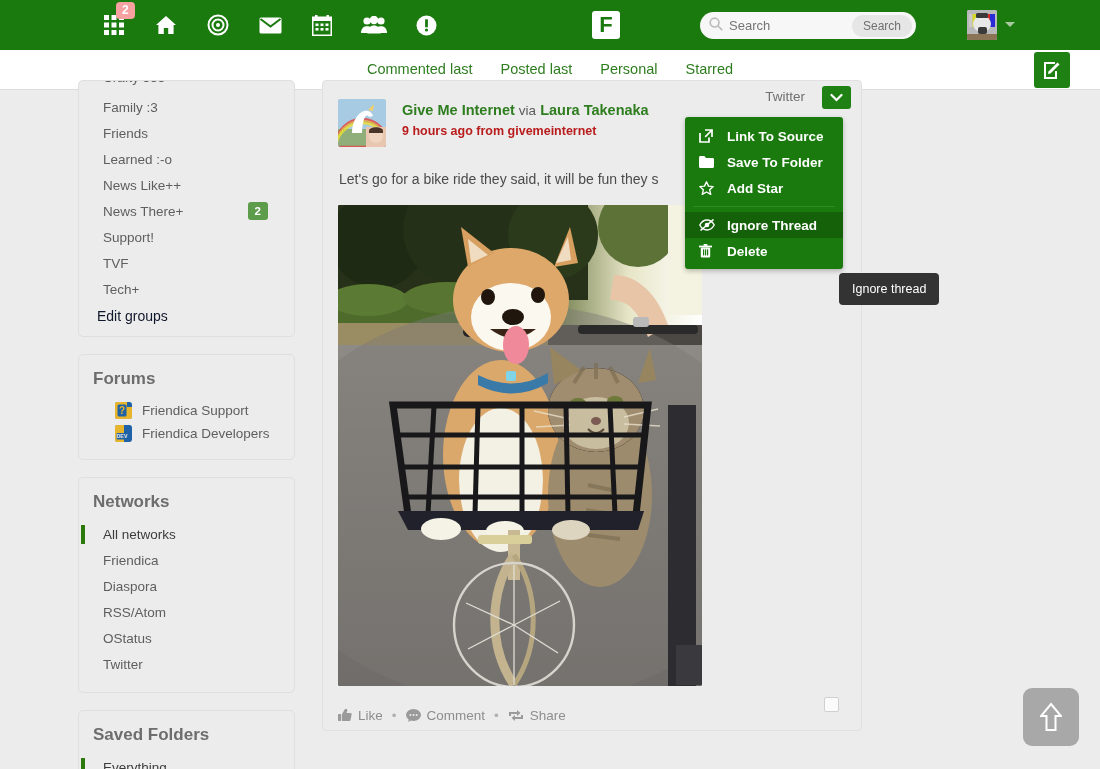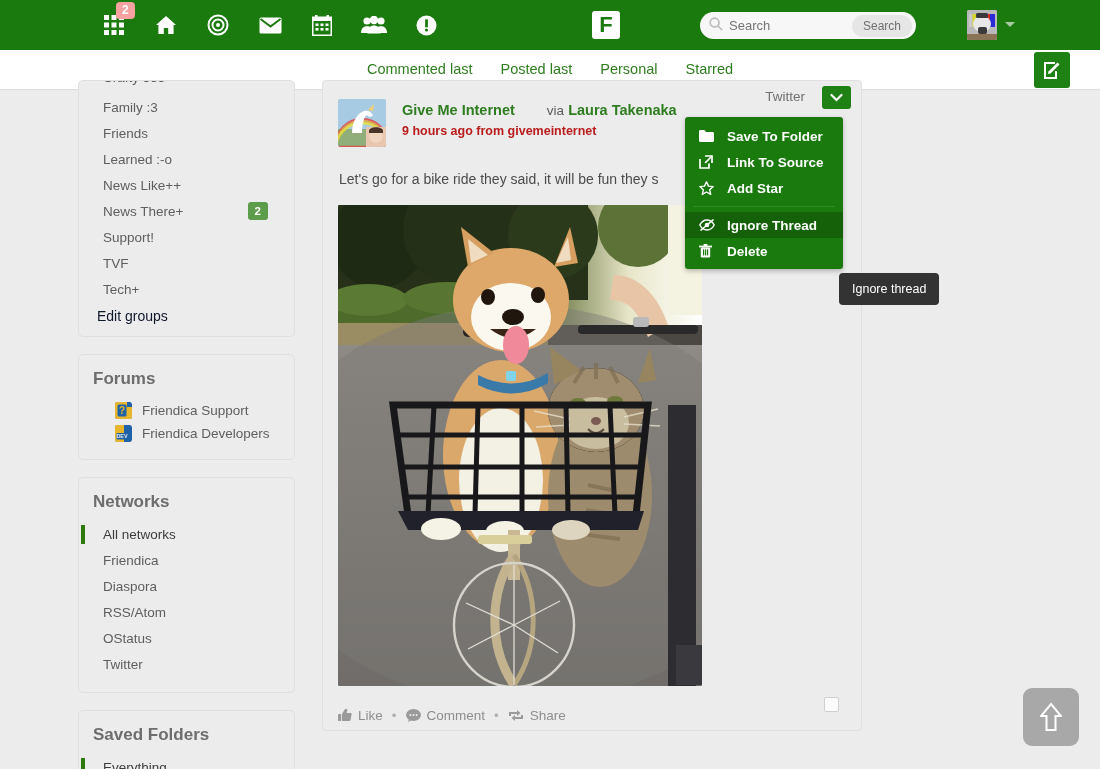--- a/index.html
+++ b/index.html
@@ -204,21 +204,21 @@
     border-radius: 3px;
     overflow: hidden;
     flex: 0 0 auto;
     background: #9dc3e0;
   }
   .post-meta { margin-left: 16px; padding-top: 3px; }
   .post-author {
     font-size: 14.5px; font-weight: bold; color: #2e7d1f;
     cursor: pointer;
   }
-  .post-via { font-weight: normal; color: #5b5b5b; font-size: 13.5px; margin-left: 28px; }
+  .post-via { font-weight: normal; color: #5b5b5b; font-size: 13.5px; }
   .post-time {
     font-size: 12.5px; color: #b91c1c;
     margin-top: 6px;
     font-weight: bold;
   }
   .post-body {
     font-size: 14px; color: #4b4b4b;
     padding: 22px 15px 0 16px;
     line-height: 20px;
     white-space: nowrap;
@@ -732,35 +732,35 @@
           </svg>
           <span>Share</span>
         </div>
         <div class="post-check"></div>
       </div>
     </div>
 
     <div class="dropdown">
       <div class="dd-item">
         <span class="dd-ico">
-          <svg width="15" height="12" viewBox="0 0 15 12">
-            <path d="M0 1.5 C0 0.7 0.6 0 1.4 0 L5.4 0 L7 2 L13.6 2 C14.4 2 15 2.7 15 3.5 L15 10.5 C15 11.3 14.4 12 13.6 12 L1.4 12 C0.6 12 0 11.3 0 10.5 Z" fill="#ffffff"></path>
-          </svg>
-        </span>
-        <span>Save To Folder</span>
-      </div>
-      <div class="dd-item">
-        <span class="dd-ico">
           <svg width="14" height="14" viewBox="0 0 14 14">
             <path d="M1 4 L1 13 L10 13 L10 8.5" fill="none" stroke="#ffffff" stroke-width="1.7"></path>
             <path d="M6 1 L13 1 L13 8" fill="none" stroke="#ffffff" stroke-width="1.7"></path>
             <line x1="13" y1="1" x2="6.2" y2="7.8" stroke="#ffffff" stroke-width="1.7"></line>
           </svg>
         </span>
         <span>Link To Source</span>
+      </div>
+      <div class="dd-item">
+        <span class="dd-ico">
+          <svg width="15" height="12" viewBox="0 0 15 12">
+            <path d="M0 1.5 C0 0.7 0.6 0 1.4 0 L5.4 0 L7 2 L13.6 2 C14.4 2 15 2.7 15 3.5 L15 10.5 C15 11.3 14.4 12 13.6 12 L1.4 12 C0.6 12 0 11.3 0 10.5 Z" fill="#ffffff"></path>
+          </svg>
+        </span>
+        <span>Save To Folder</span>
       </div>
       <div class="dd-item">
         <span class="dd-ico">
           <svg width="15" height="14" viewBox="0 0 15 14">
             <path d="M7.5 0.8 L9.5 5.1 L14.2 5.6 L10.7 8.8 L11.7 13.4 L7.5 11 L3.3 13.4 L4.3 8.8 L0.8 5.6 L5.5 5.1 Z" fill="none" stroke="#ffffff" stroke-width="1.4" stroke-linejoin="round"></path>
           </svg>
         </span>
         <span>Add Star</span>
       </div>
 

